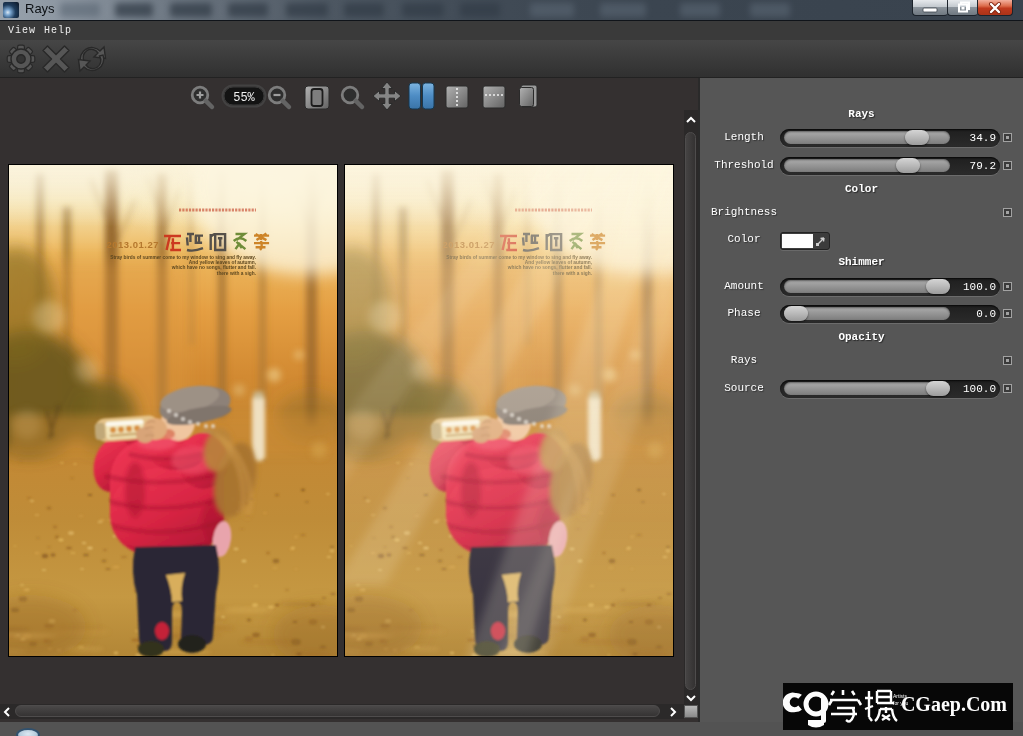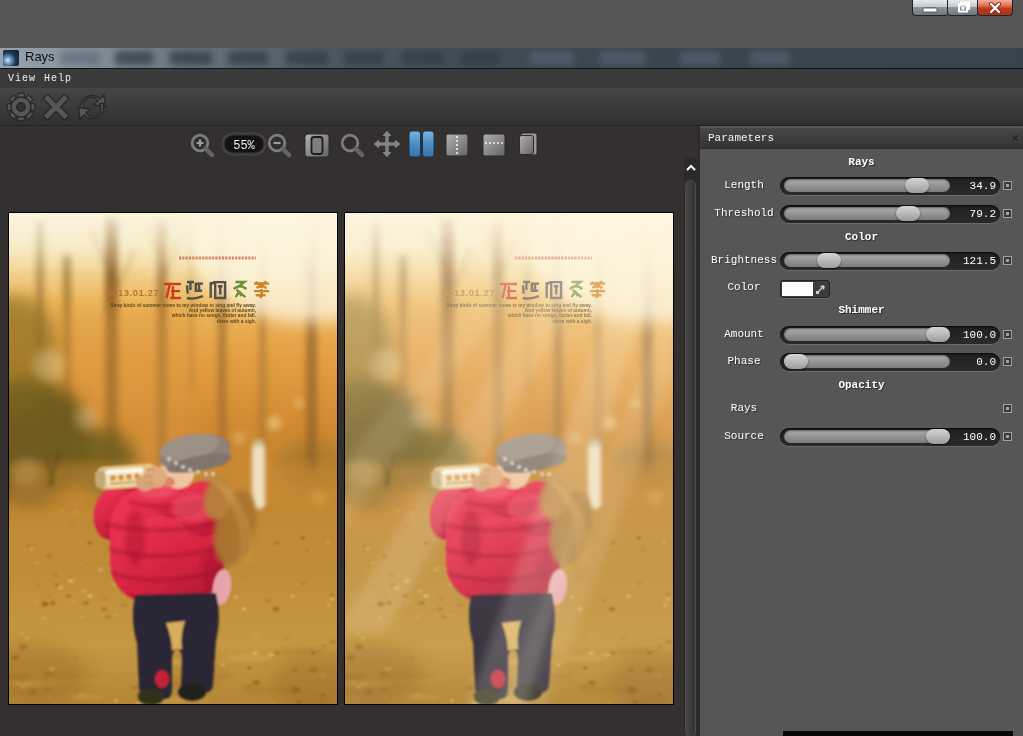--- a/index.html
+++ b/index.html
@@ -1,17 +1,17 @@
 <!DOCTYPE html>
 <html><head>
 <meta charset="utf-8">
 <style>
   *{-webkit-font-smoothing:antialiased;}html,body{margin:0;padding:0;width:1023px;height:736px;overflow:hidden;
     font-family:"Liberation Mono",monospace;background:#565656;}
-  .abs{position:absolute;margin-top:48px;}
+  .abs{position:absolute;}
   
   #titlebar{left:0;top:0;width:1023px;height:20px;
     background:linear-gradient(90deg,#98a2ac 0,#8d97a2 60px,#6b7580 180px,#4d5762 330px,#414b56 480px,#3b4550 650px,#39434e 1023px);
     overflow:hidden;}
   #titlebar .blk{position:absolute;top:3px;height:14px;border-radius:3px;
     background:#333d48;filter:blur(3px);opacity:.75;}
   #titlebar .blk.lite{background:#5a6673;opacity:.6;}
   #appicon{left:3px;top:2px;width:16px;height:16px;border-radius:2px;
     background:radial-gradient(circle at 30% 65%,#dce8f2 0,#7aa6d0 18%,#1e3c5c 50%,#0a1422 100%);}
   #apptitle{left:25px;top:1px;font-family:"Liberation Sans",sans-serif;
@@ -616,24 +616,20 @@
         <path d="M6,1 L2,5 L6,9" stroke="#fff" stroke-width="2" fill="none"></path>
       </svg>
       <div id="hthumb"></div>
       <svg style="position:absolute;left:669px;top:3px" width="8" height="10">
         <path d="M2,1 L6,5 L2,9" stroke="#fff" stroke-width="2" fill="none"></path>
       </svg>
     </div>
   <div class="abs" id="scorner" style="position:absolute;"></div>
 </div>
 <div class="abs" id="rpanel">
-  <div id="phead">
-      <span class="t">Parameters</span>
-      <span class="x">✕</span>
-    </div>
   <div class="shead" style="top:30px">Rays</div>
   <div class="srow" style="top:51px">
       <span class="slabel">Length</span>
     <div class="scapsule">
         <div class="strack"></div>
         <div class="shandle" style="left:125px"></div>
         <span class="sval">34.9</span>
       </div>
     <div class="sbox">
         <i></i>
@@ -646,25 +642,20 @@
         <div class="shandle" style="left:116px"></div>
         <span class="sval">79.2</span>
       </div>
     <div class="sbox">
         <i></i>
       </div>
     </div>
   <div class="shead" style="top:105px">Color</div>
   <div class="srow" style="top:126px">
       <span class="slabel">Brightness</span>
-    <div class="scapsule">
-        <div class="strack"></div>
-        <div class="shandle" style="left:37px"></div>
-        <span class="sval">121.5</span>
-      </div>
     <div class="sbox">
         <i></i>
       </div>
     </div>
   <div class="srow" style="top:154px">
       <span class="slabel" style="top:1px">Color</span>
     </div>
   <div id="swatch">
       <div class="w"></div>
     <svg width="14" height="14" viewBox="0 0 14 14">

